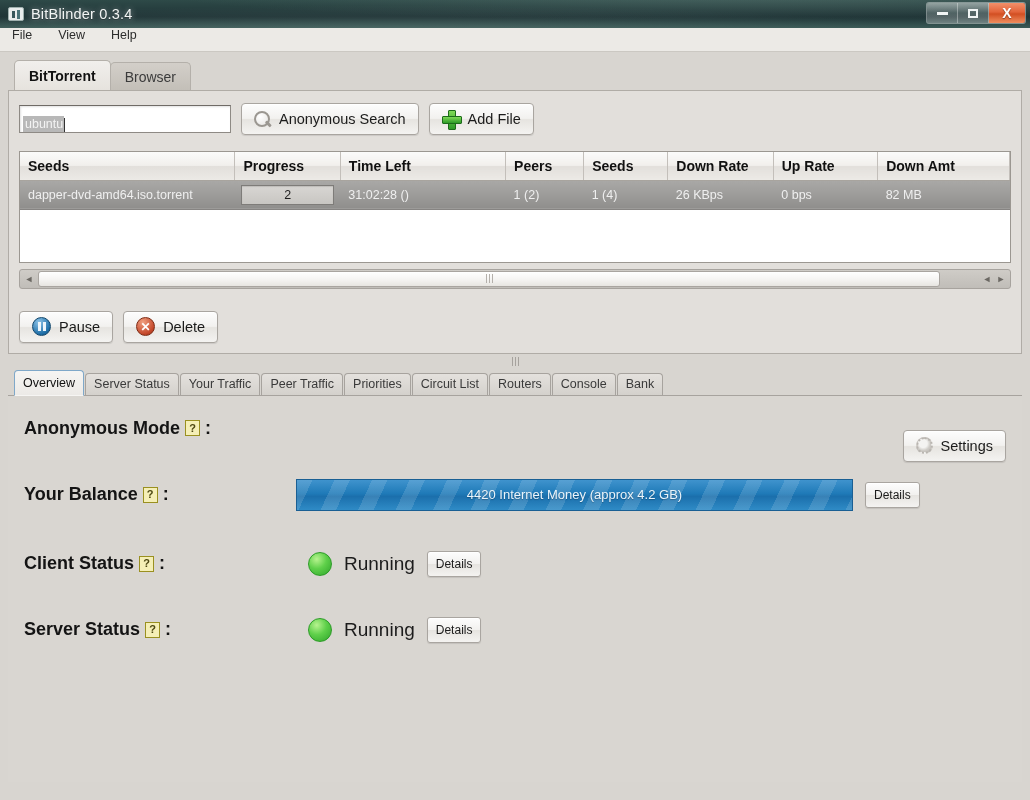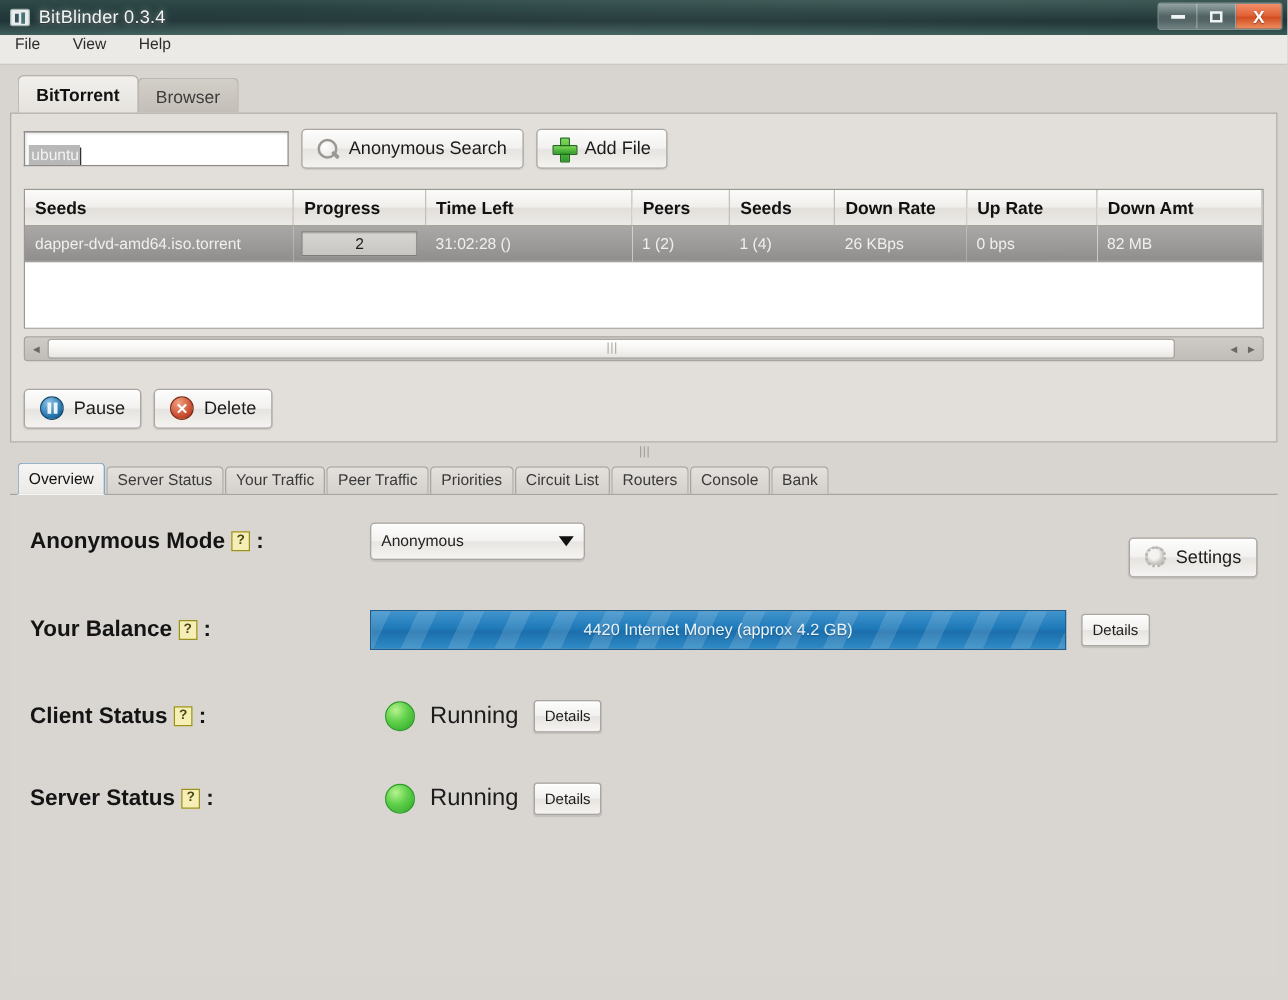--- a/index.html
+++ b/index.html
@@ -495,26 +495,20 @@
       <span class="icon-gear"></span>
       <span>Settings</span>
     </div>
 
     <div class="orow">
       <div class="olabel">
         <span>Anonymous Mode</span>
         <span class="helpicon">?</span>
         <span>:</span>
       </div>
-      <div class="ocontrols">
-        <div class="select">
-          <span>Anonymous</span>
-          <span class="caret-down"></span>
-        </div>
-      </div>
     </div>
 
     <div class="orow">
       <div class="olabel">
         <span>Your Balance</span>
         <span class="helpicon">?</span>
         <span>:</span>
       </div>
       <div class="ocontrols">
         <div class="balancebar">4420 Internet Money (approx 4.2 GB)</div>

